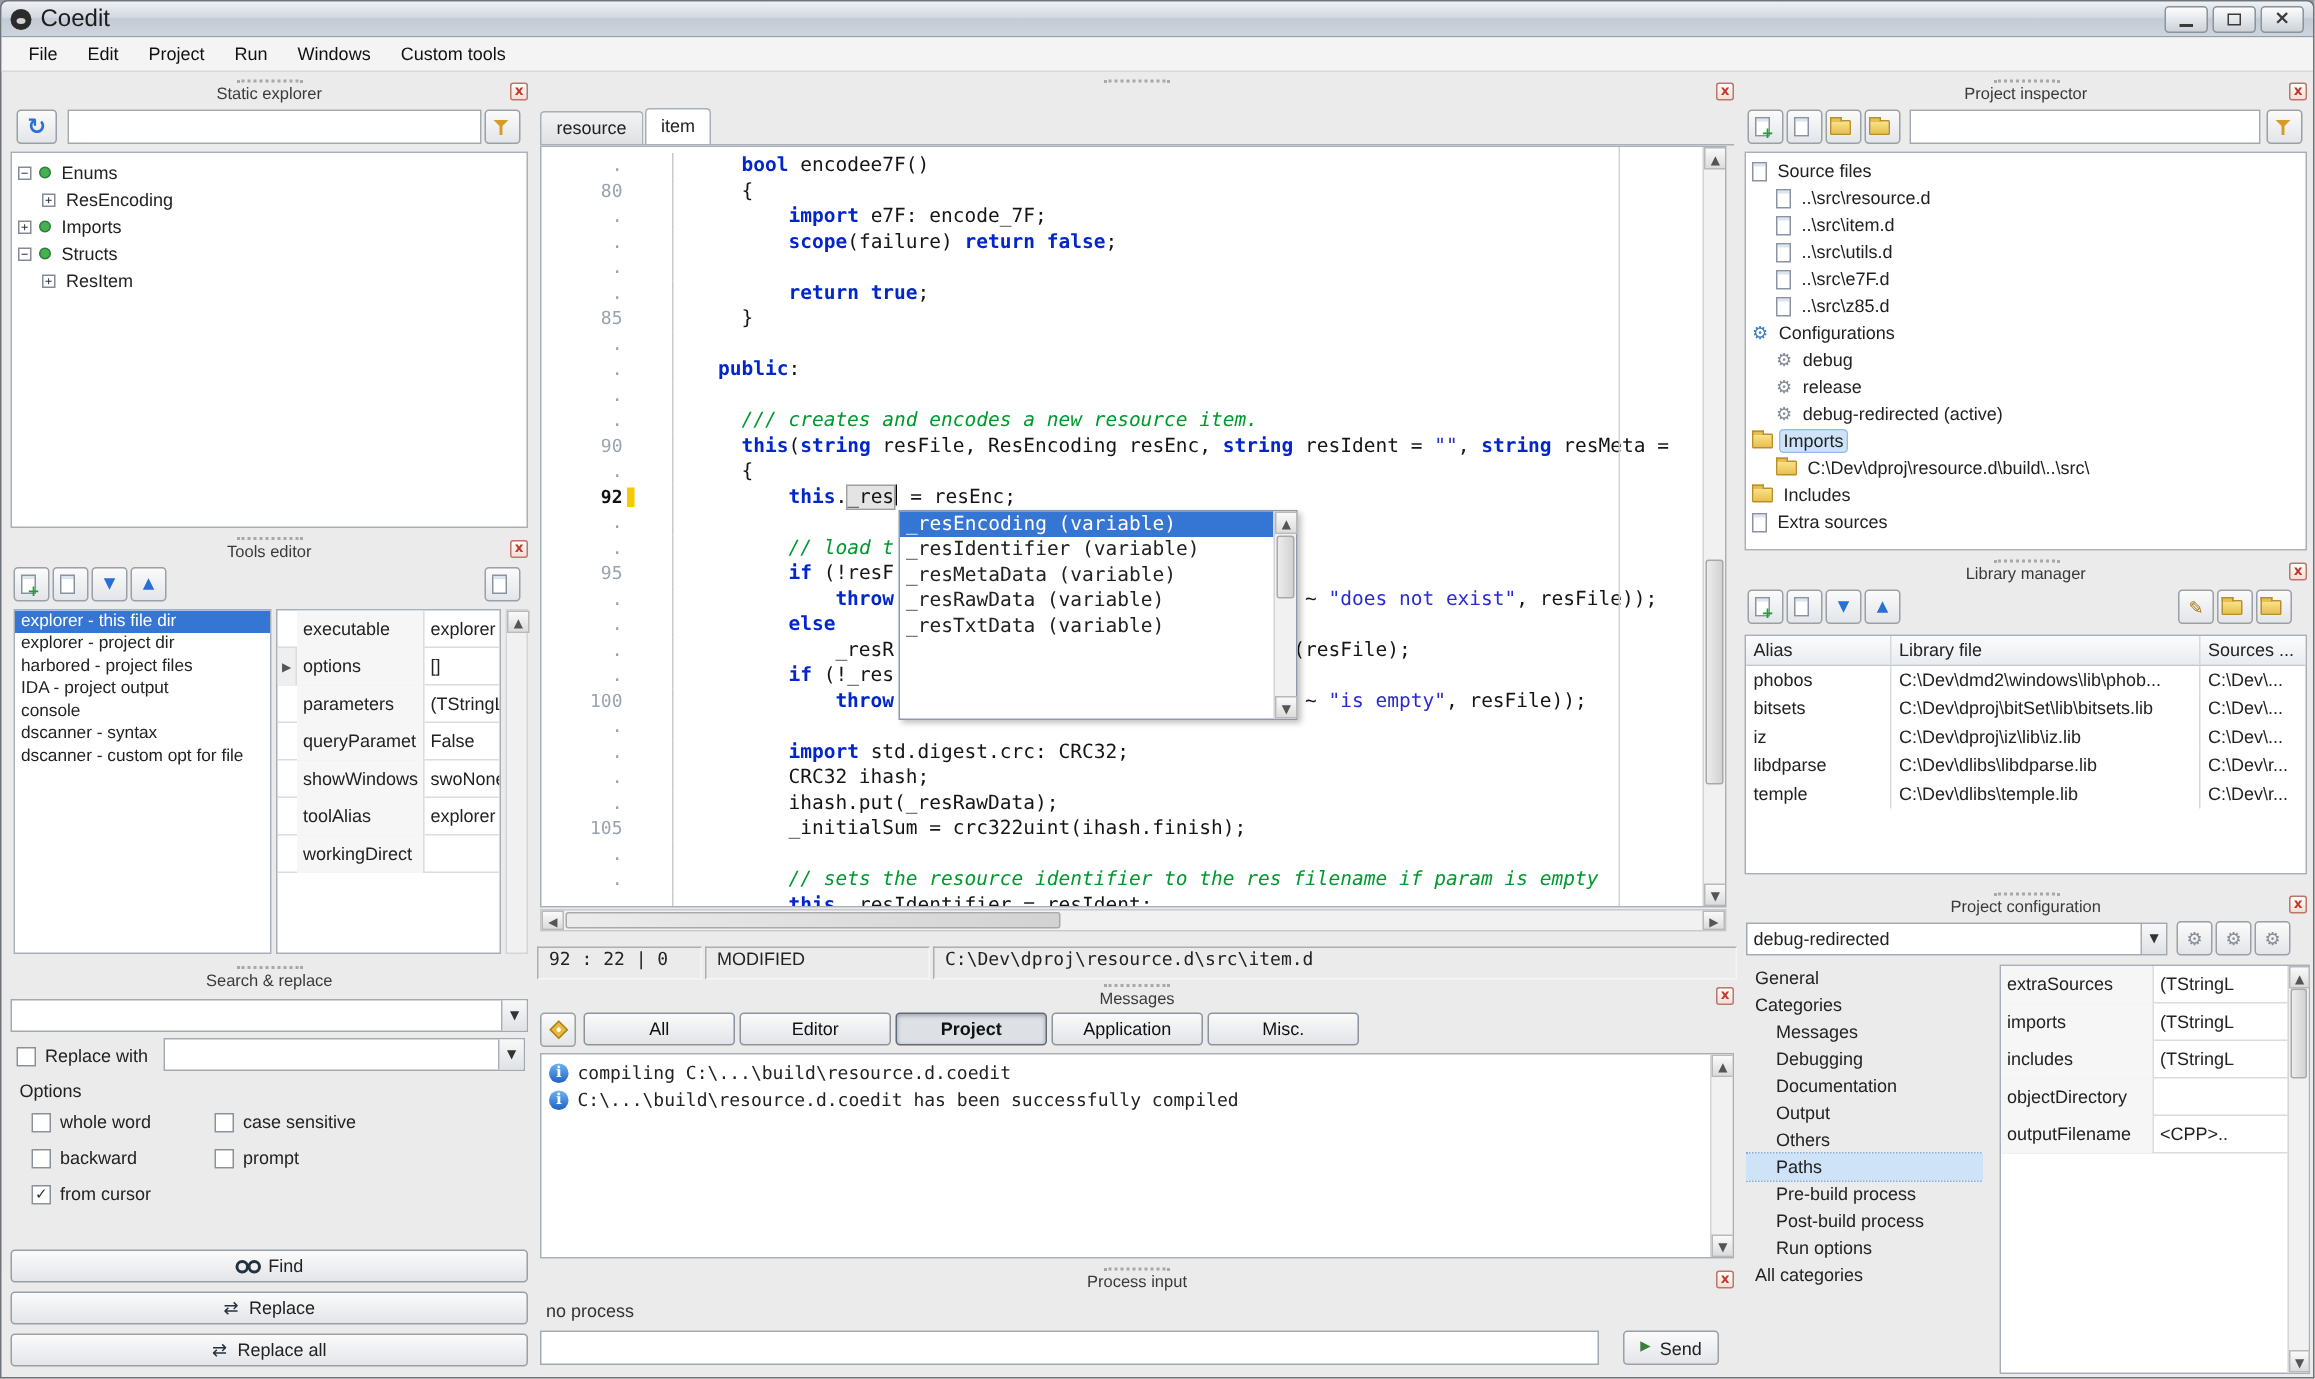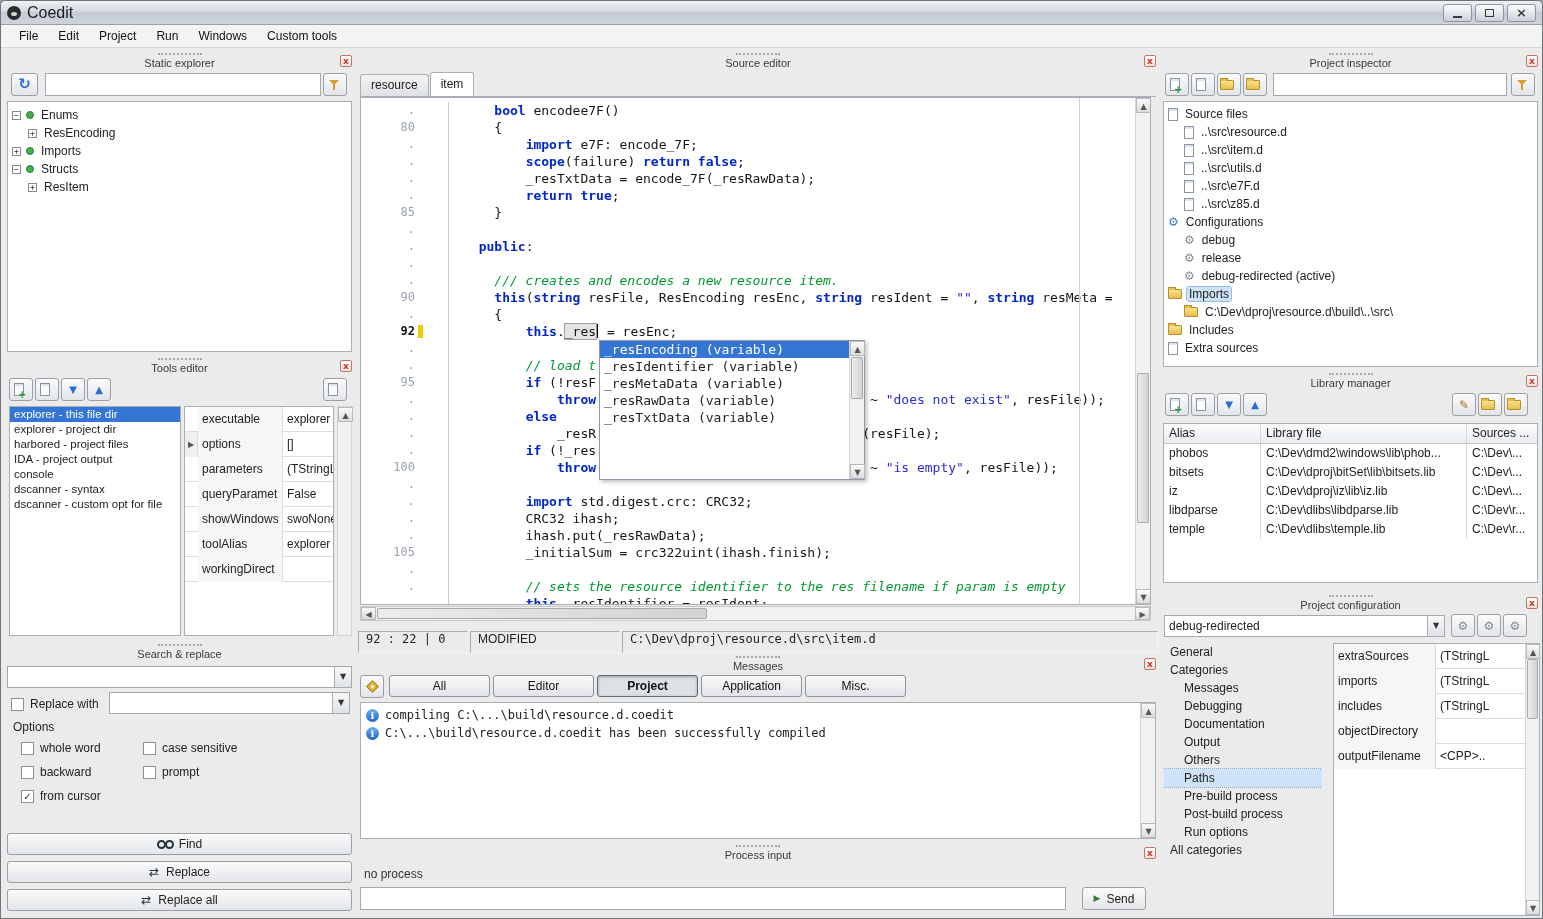--- a/index.html
+++ b/index.html
@@ -354,34 +354,33 @@
         <span>Replace all</span>
         </div>
     </section>
   </div>
 
   <div id="center-col">
 
     <section class="panel" id="source-editor">
       <div class="phdr">
           <div class="grip"></div>
-        <span class="ptitle">Source editor</span>
         <span class="pclose">x</span>
         </div>
       <div id="ed-tabs">
           <div class="tab">resource</div>
           <div class="tab active">item</div>
         </div>
       <div id="ed-area">
         <div id="code-lines">
             <div class="code-row"><span class="gutter">.</span><span class="gutmargin"></span><span class="code-text"><span>    </span><span class="cd-k">bool</span><span> encodee7F()</span></span></div>
             <div class="code-row"><span class="gutter">80</span><span class="gutmargin"></span><span class="code-text"><span>    {</span></span></div>
             <div class="code-row"><span class="gutter">.</span><span class="gutmargin"></span><span class="code-text"><span>        </span><span class="cd-k">import</span><span> e7F: encode_7F;</span></span></div>
             <div class="code-row"><span class="gutter">.</span><span class="gutmargin"></span><span class="code-text"><span>        </span><span class="cd-k">scope</span><span>(failure) </span><span class="cd-k">return</span><span> </span><span class="cd-k">false</span><span>;</span></span></div>
-            <div class="code-row"><span class="gutter">.</span><span class="gutmargin"></span><span class="code-text"><span>        _resTxtData = encode_7F(_resRawData);</span></span></div>
+            <div class="code-row"><span class="gutter">.</span><span class="gutmargin"></span></div>
             <div class="code-row"><span class="gutter">.</span><span class="gutmargin"></span><span class="code-text"><span>        </span><span class="cd-k">return</span><span> </span><span class="cd-k">true</span><span>;</span></span></div>
             <div class="code-row"><span class="gutter">85</span><span class="gutmargin"></span><span class="code-text"><span>    }</span></span></div>
             <div class="code-row"><span class="gutter">.</span><span class="gutmargin"></span><span class="code-text"></span></div>
             <div class="code-row"><span class="gutter">.</span><span class="gutmargin"></span><span class="code-text"><span>  </span><span class="cd-k">public</span><span>:</span></span></div>
             <div class="code-row"><span class="gutter">.</span><span class="gutmargin"></span><span class="code-text"></span></div>
             <div class="code-row"><span class="gutter">.</span><span class="gutmargin"></span><span class="code-text"><span class="cd-c">    /// creates and encodes a new resource item.</span></span></div>
             <div class="code-row"><span class="gutter">90</span><span class="gutmargin"></span><span class="code-text"><span>    </span><span class="cd-k">this</span><span>(</span><span class="cd-k">string</span><span> resFile, ResEncoding resEnc, </span><span class="cd-k">string</span><span> resIdent = </span><span class="cd-s">""</span><span>, </span><span class="cd-k">string</span><span> resMeta = </span></span></div>
             <div class="code-row"><span class="gutter">.</span><span class="gutmargin"></span><span class="code-text"><span>    {</span></span></div>
             <div class="code-row"><span class="gutter cur">92</span><span class="gutmargin"><span class="linemark"></span></span><span class="code-text"><span>        </span><span class="cd-k">this</span><span>.</span><span class="cd-w">_res</span><span class="cd-caret"></span><span> = resEnc;</span></span></div>
             <div class="code-row"><span class="gutter">.</span><span class="gutmargin"></span><span class="code-text"></span></div>

